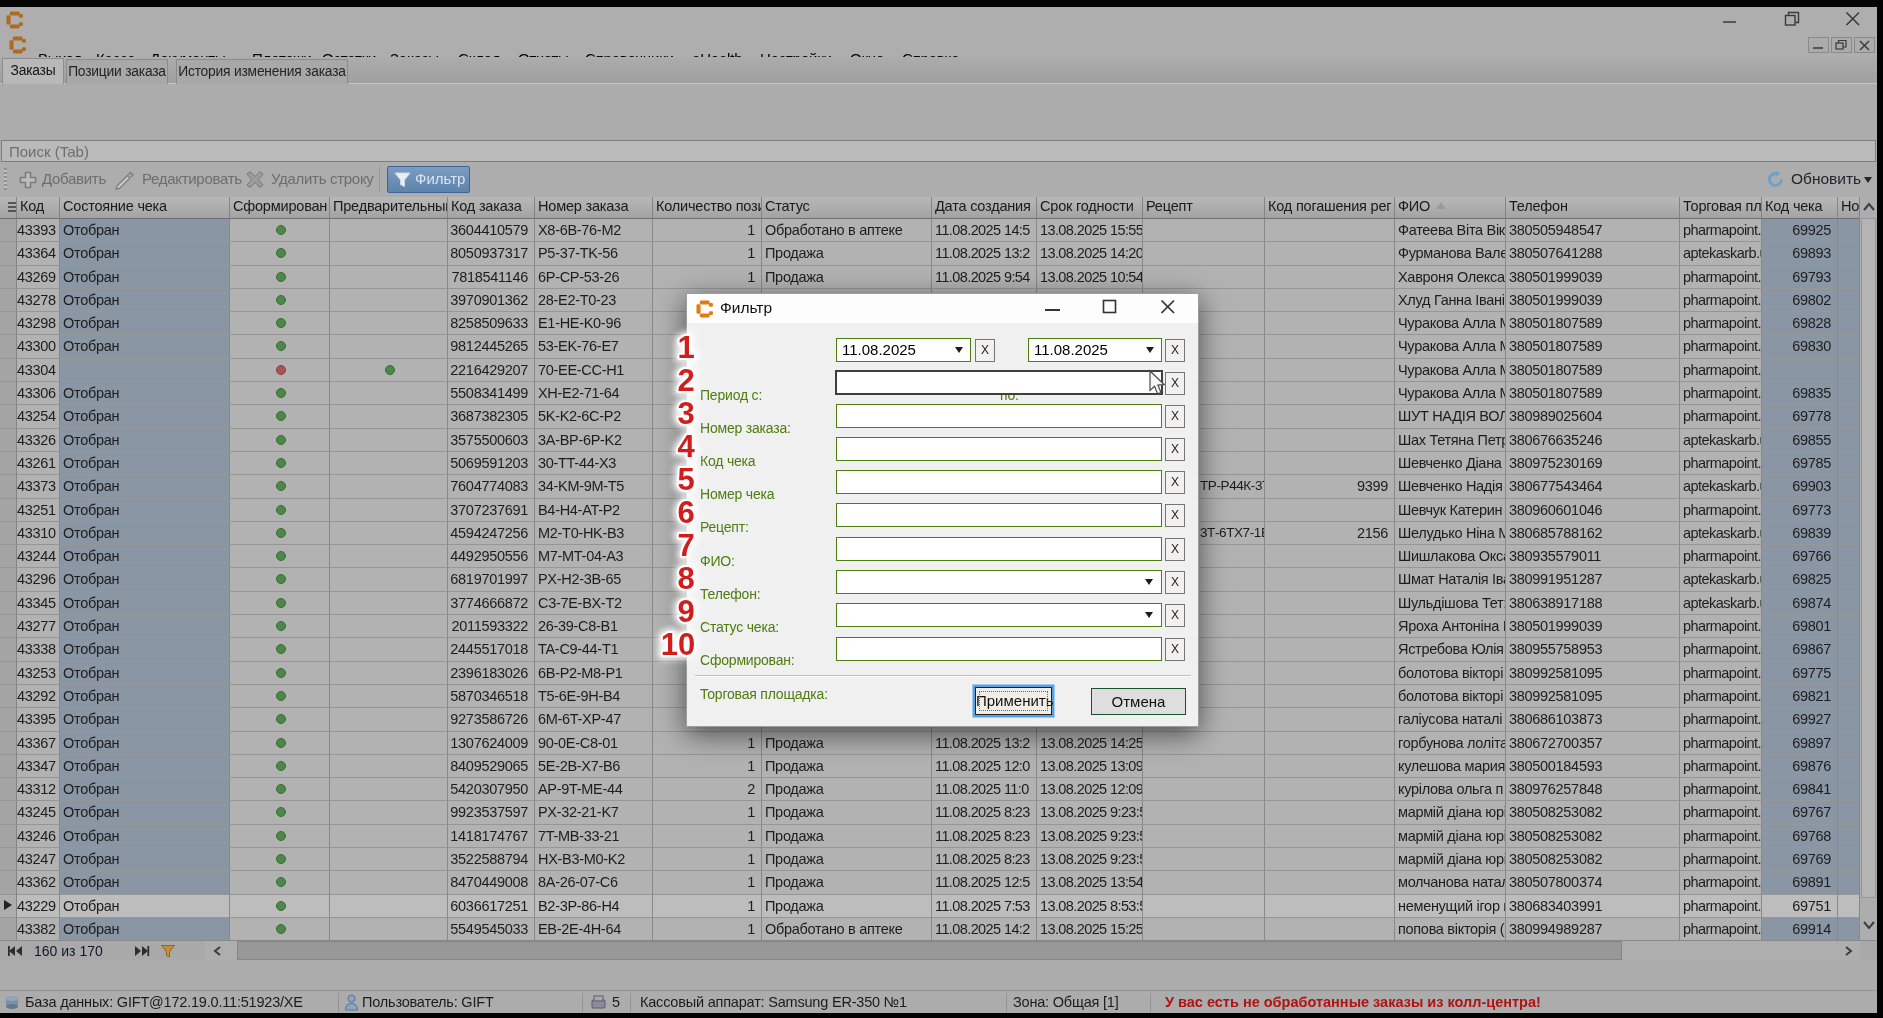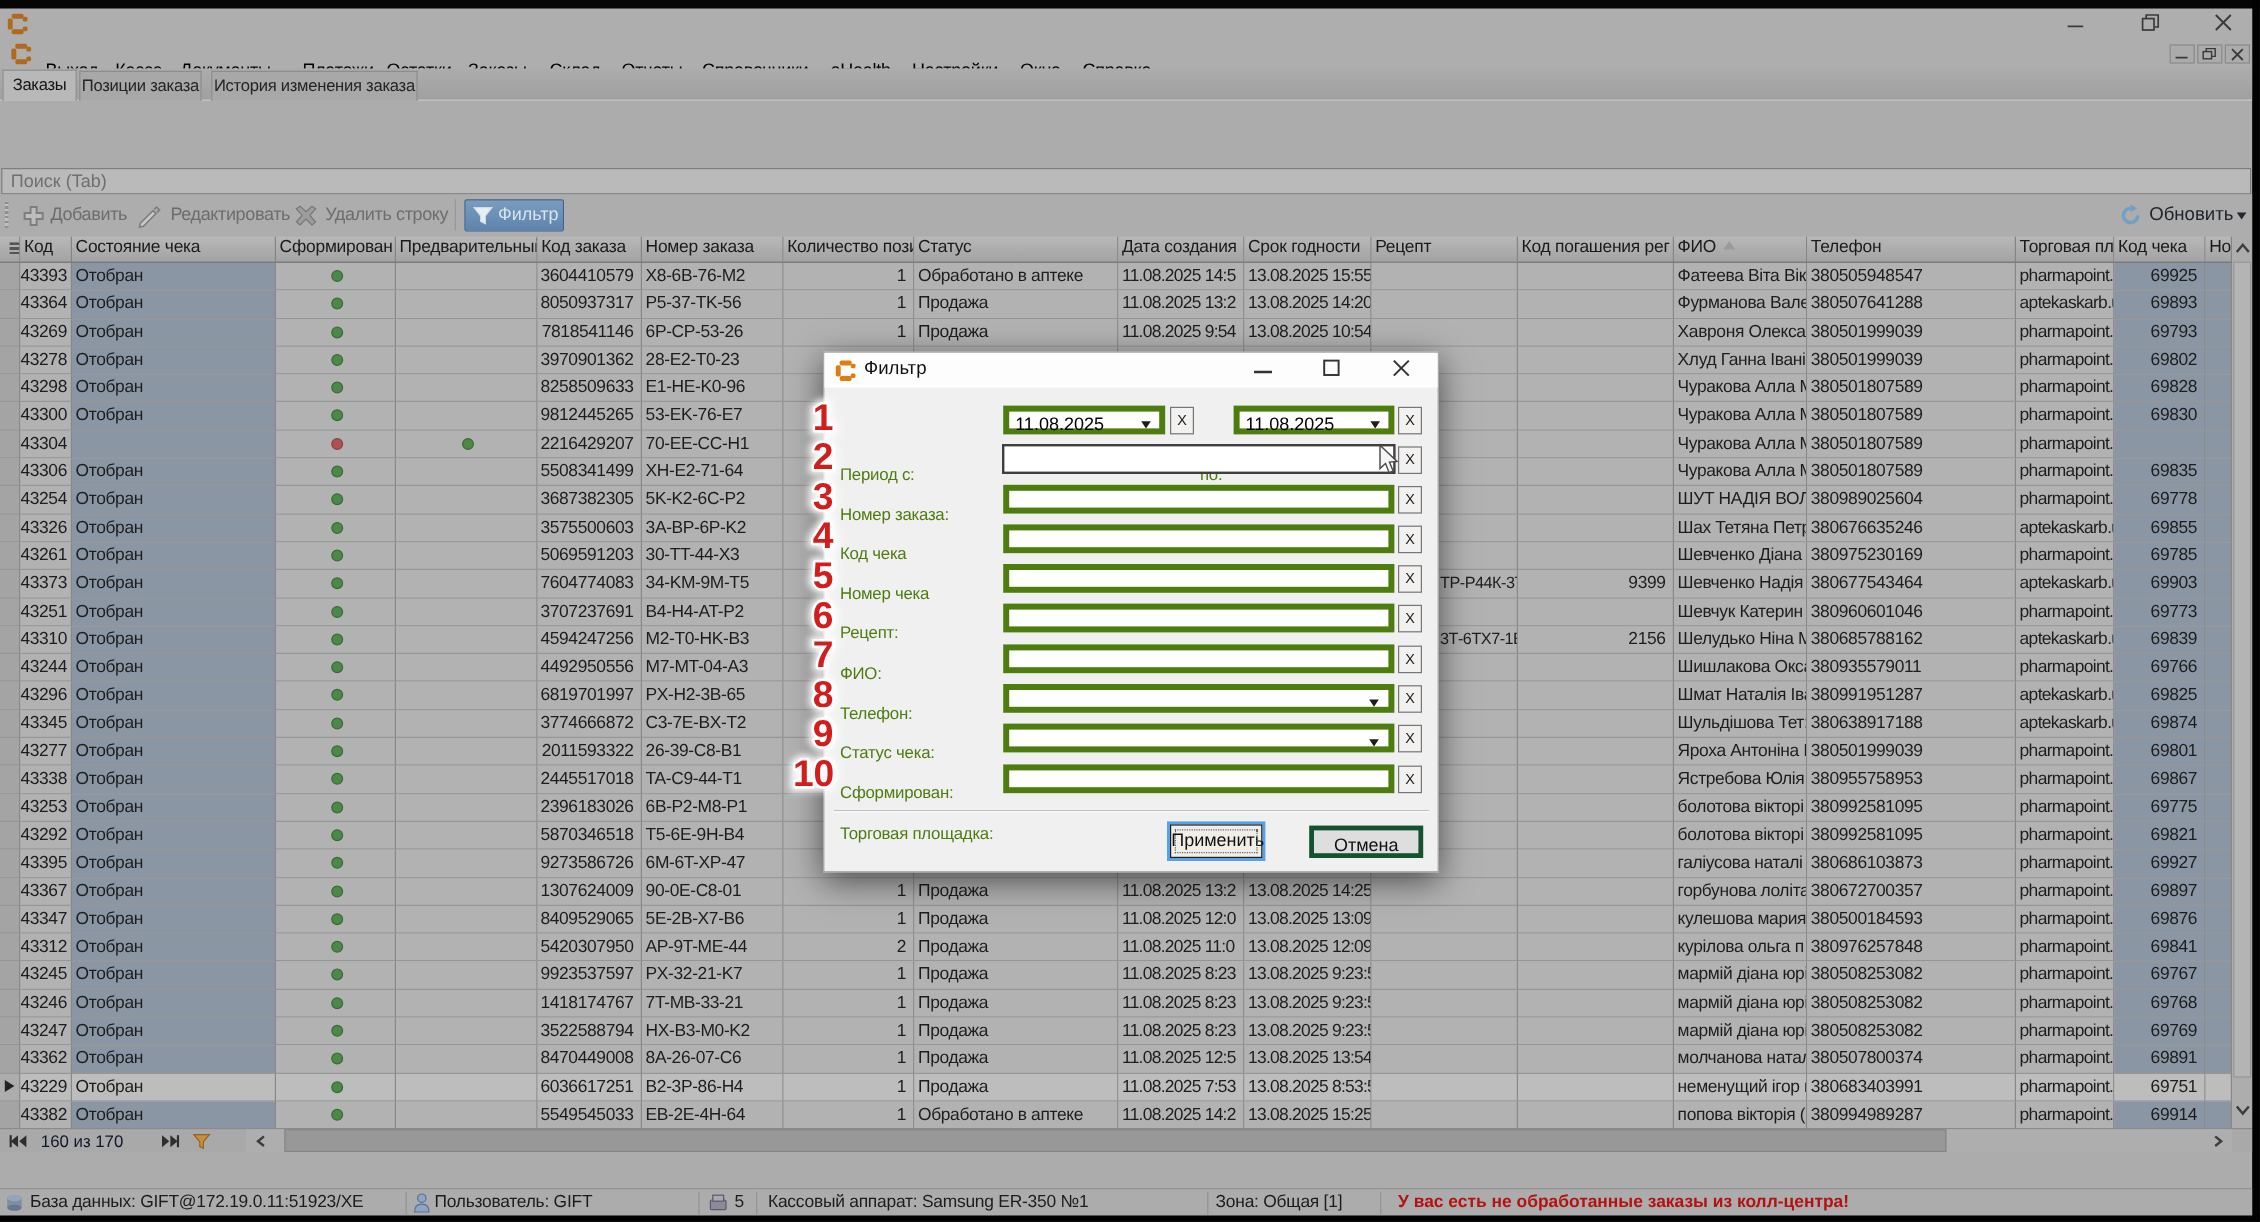--- a/index.html
+++ b/index.html
@@ -60,27 +60,27 @@
 #blackR{position:absolute;left:1877px;top:0;width:6px;height:1018px;background:#020202;}
 #blackB{position:absolute;left:0;top:1013px;width:1883px;height:5px;background:#020202;}
 #blackT{position:absolute;left:0;top:0;width:1883px;height:7px;background:#050505;}
 
 .wbtn line,.wbtn rect,.wbtn path{stroke:#3a3a3a;}
 
 #dlg{position:absolute;left:686px;top:293px;width:513px;height:434px;background:#f0f0f0;border:1px solid #9d9d9d;box-shadow:0 7px 26px rgba(10,10,10,0.6);}
 #dlgtitle{position:absolute;left:0;top:0;width:511px;height:29px;background:#fdfdfd;}
 #dlgtitle .t{position:absolute;left:33px;top:5px;font-size:15.5px;color:#111;}
 .dlbl{position:absolute;left:13px;font-size:14px;letter-spacing:-0.2px;color:#4d7c0f;margin-top:44px;}
-.inp{position:absolute;background:#fff;border:5px solid #4d7c0f;}
+.inp{position:absolute;background:#fff;border:1px solid #4d7c0f;}
 .xbtn{position:absolute;width:20px;height:23px;background:#f2f1ef;border:1px solid #767676;font-size:12px;color:#222;text-align:center;line-height:21px;}
 .cmbarr{position:absolute;width:0;height:0;border-top:6px solid #1c1c1c;border-left:4.5px solid transparent;border-right:4.5px solid transparent;}
 .btn{position:absolute;font-size:15px;color:#111;text-align:center;}
 #btnapply{left:288px;top:393px;width:77px;height:28px;background:#f1eee8;border:1px solid #1f1f1f;box-shadow:0 0 0 2.5px #55a2e4;line-height:26px;}
 #btnapply .dots{position:absolute;inset:3px;border:1px dotted #666;}
-#btncancel{left:404px;top:394px;width:95px;height:27px;background:#dedede;border:4px solid #14532d;line-height:25px;}
+#btncancel{left:404px;top:394px;width:95px;height:27px;background:#dedede;border:1px solid #14532d;line-height:25px;}
 #dlgsep{position:absolute;left:8px;top:381px;width:496px;height:2px;border-top:1px solid #bfbfbf;border-bottom:1px solid #fdfdfd;}
 </style></head>
 <body>
 <div id="root">
 <div id="app">
   <div id="titlebar">
     <span class="abs" style="left:6px;top:3px"><svg width="18" height="20" viewBox="0 0 20 20">
             <g fill="#b06a1e">
               <rect x="4.2" y="0.5" width="11" height="4.6" rx="1.6"></rect>
               <rect x="0.5" y="4.8" width="4.6" height="10.4" rx="1.6"></rect>

